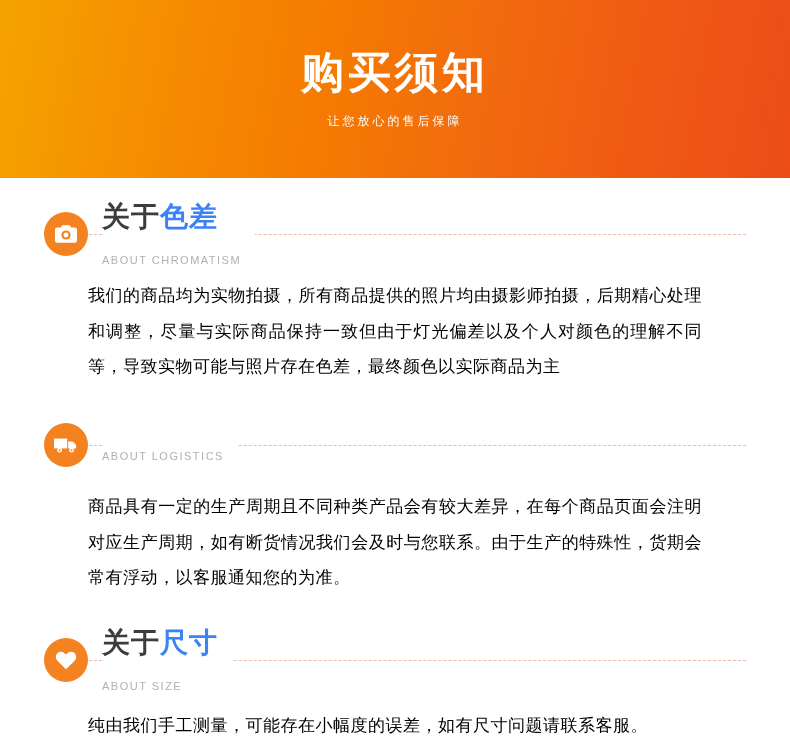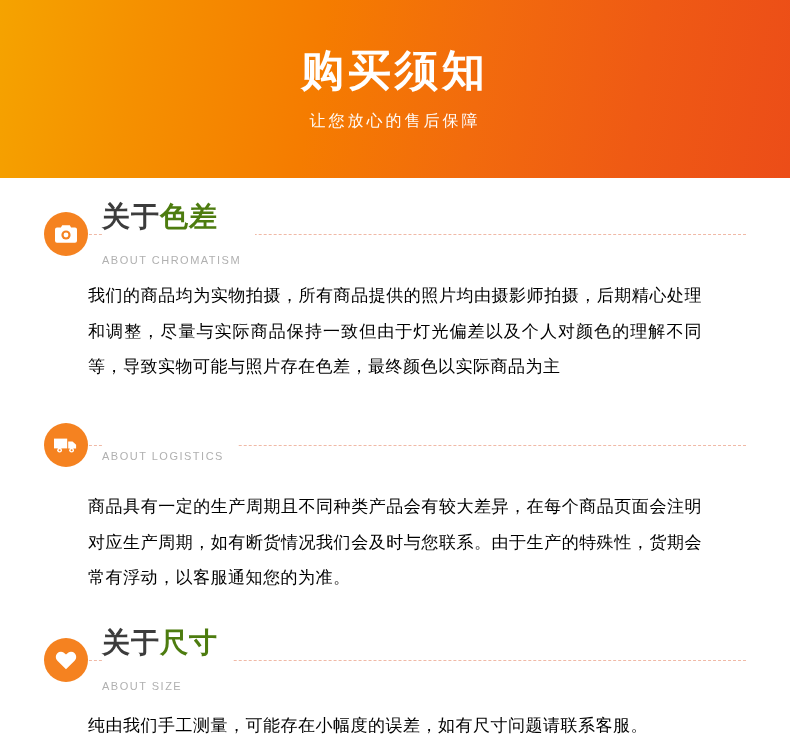--- a/index.html
+++ b/index.html
@@ -44,21 +44,21 @@
     color: #ffffff;
     font-size: 43px;
     font-weight: bold;
     letter-spacing: 4px;
     line-height: 1.15;
     margin-bottom: 16px;
     text-align: center;
   }
   .banner-sub {
     color: #ffffff;
-    font-size: 16px;
+    font-size: 12px;
     letter-spacing: 3px;
     text-align: center;
     opacity: 0.97;
   }
 
   
   .content {
     position: relative;
     padding: 0;
   }
@@ -103,21 +103,21 @@
     padding-right: 14px;
   }
   .t-cn {
     font-size: 28px;
     font-weight: bold;
     color: #3c3c3c;
     line-height: 1.1;
     letter-spacing: 1px;
     white-space: nowrap;
   }
-  .t-cn .hl { color: #4d7c0f; }
+  .t-cn .hl { color: #3b82f6; }
   .t-en {
     font-size: 11px;
     color: #b0b0b0;
     letter-spacing: 1.5px;
     margin-top: 21px;
     white-space: nowrap;
   }
   .sec-body {
     margin: 14px 88px 0 88px;
     font-size: 17px;

